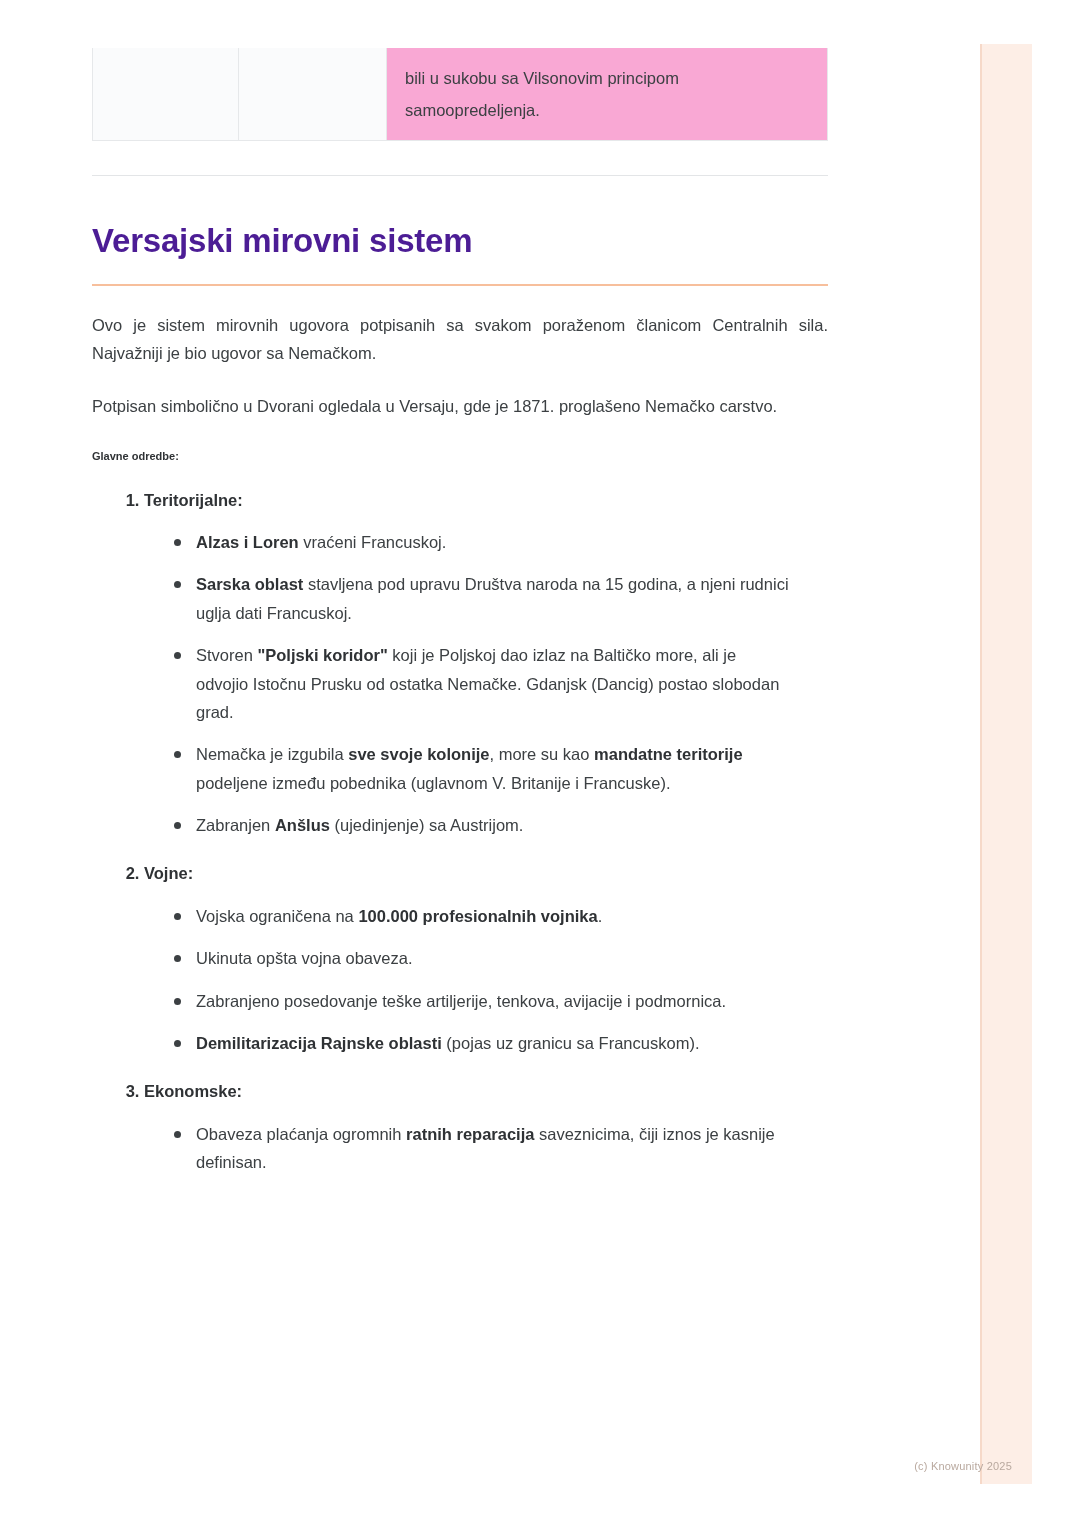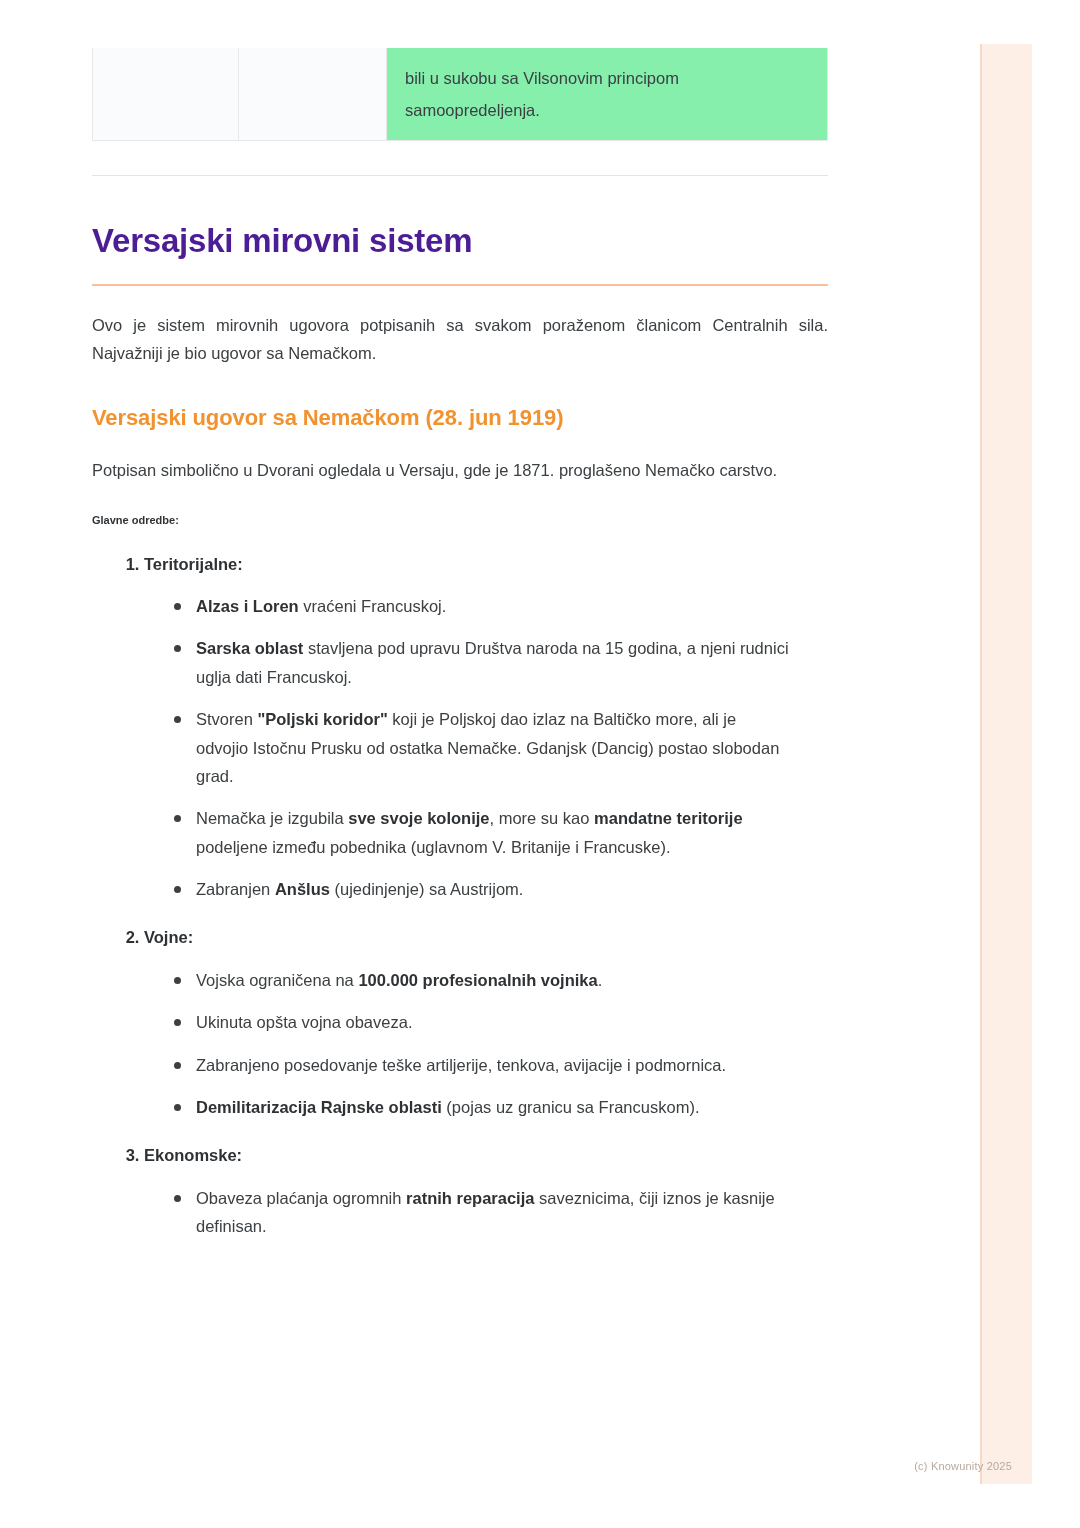--- a/index.html
+++ b/index.html
@@ -54,21 +54,21 @@
   .tcell {
     border-right: 1px solid #e6e8ea;
     min-height: 88px;
   }
   .tcell.c1 { width: 146px; }
   .tcell.c2 { width: 148px; }
   .tcell.c3 {
     flex: 1;
     border-right: none;
     padding: 14px 18px 14px 18px;
-    background: #86efac;
+    background: #f9a8d4;
     font-size: 16.5px;
     line-height: 1.95;
     color: #3c4043;
   }
 
   .hr {
     width: 736px;
     height: 1px;
     background: #e3e5e7;
     margin: 34px 0 0 0;
@@ -181,21 +181,20 @@
     <div class="tcell c3">bili u sukobu sa Vilsonovim principom samoopredeljenja.</div>
   </div>
 
   <div class="hr"></div>
 
   <h1 class="section-title">Versajski mirovni sistem</h1>
   <div class="title-rule"></div>
 
   <p class="body">Ovo je sistem mirovnih ugovora potpisanih sa svakom poraženom članicom Centralnih sila. Najvažniji je bio ugovor sa Nemačkom.</p>
 
-  <h2 class="sub-title">Versajski ugovor sa Nemačkom (28. jun 1919)</h2>
 
   <p class="body">Potpisan simbolično u Dvorani ogledala u Versaju, gde je 1871. proglašeno Nemačko carstvo.</p>
 
   <p class="lead-bold">Glavne odredbe:</p>
 
   <ol class="outer" id="provisions-list">
       <li><span>Teritorijalne:</span><ul class="inner">
           <li><span class="b">Alzas i Loren</span><span> vraćeni Francuskoj.</span></li>
           <li><span class="b">Sarska oblast</span><span> stavljena pod upravu Društva naroda na 15 godina, a njeni rudnici uglja dati Francuskoj.</span></li>
           <li><span>Stvoren </span><span class="b">"Poljski koridor"</span><span> koji je Poljskoj dao izlaz na Baltičko more, ali je odvojio Istočnu Prusku od ostatka Nemačke. Gdanjsk (Dancig) postao slobodan grad.</span></li>

